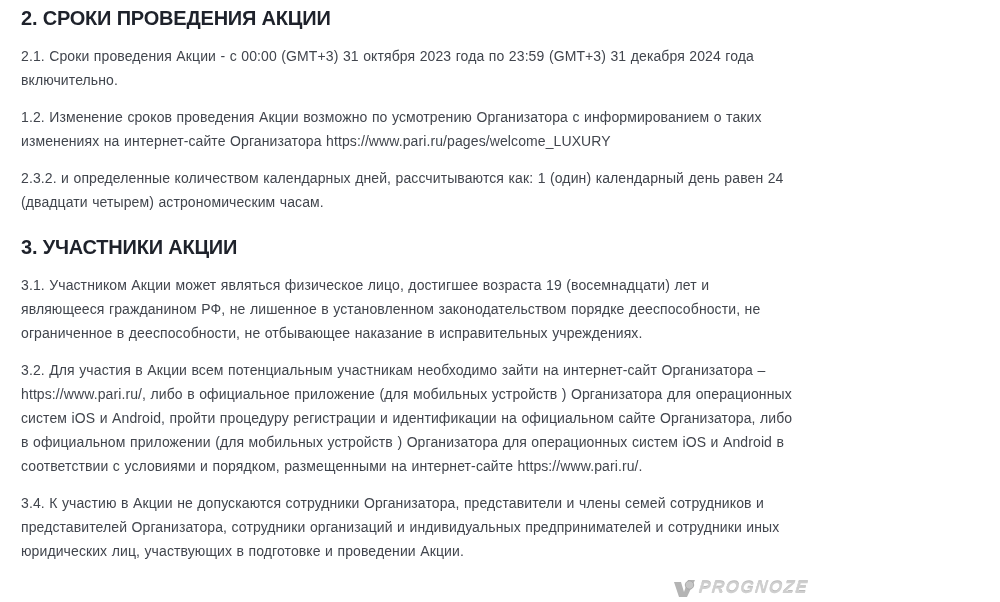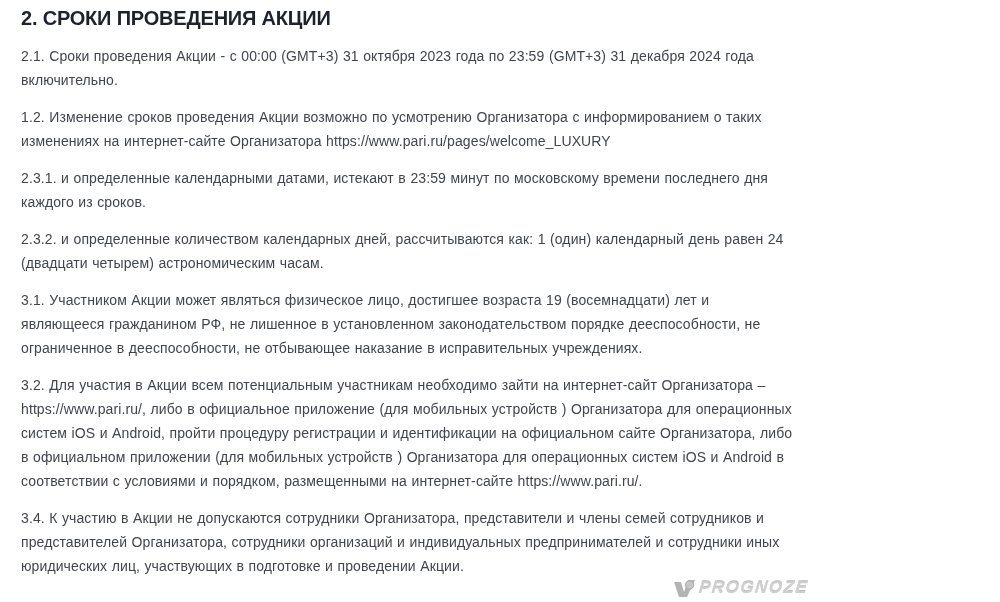--- a/index.html
+++ b/index.html
@@ -65,25 +65,25 @@
 </head>
 <body>
 
 <div class="page">
   <div class="content">
 
     <section class="doc-section">
       <h2 class="section-heading" style="padding-top:0">2. СРОКИ ПРОВЕДЕНИЯ АКЦИИ</h2>
       <p class="para">2.1. Сроки проведения Акции - с 00:00 (GMT+3) 31 октября 2023 года по 23:59 (GMT+3) 31 декабря 2024 года включительно.</p>
       <p class="para">1.2. Изменение сроков проведения Акции возможно по усмотрению Организатора с информированием о таких изменениях на интернет-сайте Организатора https://www.pari.ru/pages/welcome_LUXURY</p>
-      <p class="para">2.3.1. и определенные календарными датами, истекают в 23:59 минут по московскому времени последнего дня каждого из сроков.</p>
       <p class="para">2.3.2. и определенные количеством календарных дней, рассчитываются как: 1 (один) календарный день равен 24 (двадцати четырем) астрономическим часам.</p>
     </section>
 
     <section class="doc-section">
+      <h2 class="section-heading">3. УЧАСТНИКИ АКЦИИ</h2>
       <p class="para">3.1. Участником Акции может являться физическое лицо, достигшее возраста 19 (восемнадцати) лет и являющееся гражданином РФ, не лишенное в установленном законодательством порядке дееспособности, не ограниченное в дееспособности, не отбывающее наказание в исправительных учреждениях.</p>
       <p class="para">3.2. Для участия в Акции всем потенциальным участникам необходимо зайти на интернет-сайт Организатора – https://www.pari.ru/, либо в официальное приложение (для мобильных устройств ) Организатора для операционных систем iOS и Android, пройти процедуру регистрации и идентификации на официальном сайте Организатора, либо в официальном приложении (для мобильных устройств ) Организатора для операционных систем iOS и Android в соответствии с условиями и порядком, размещенными на интернет-сайте https://www.pari.ru/.</p>
       <p class="para">3.4. К участию в Акции не допускаются сотрудники Организатора, представители и члены семей сотрудников и представителей Организатора, сотрудники организаций и индивидуальных предпринимателей и сотрудники иных юридических лиц, участвующих в подготовке и проведении Акции.</p>
 
     </section>
 
   </div>
 
   <div class="watermark">
     <span class="wm-logo">

